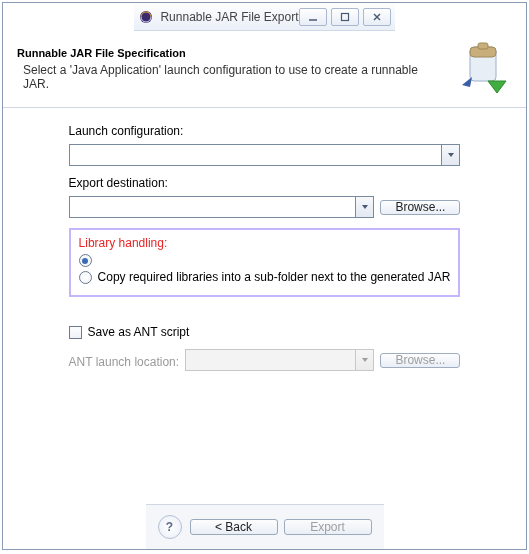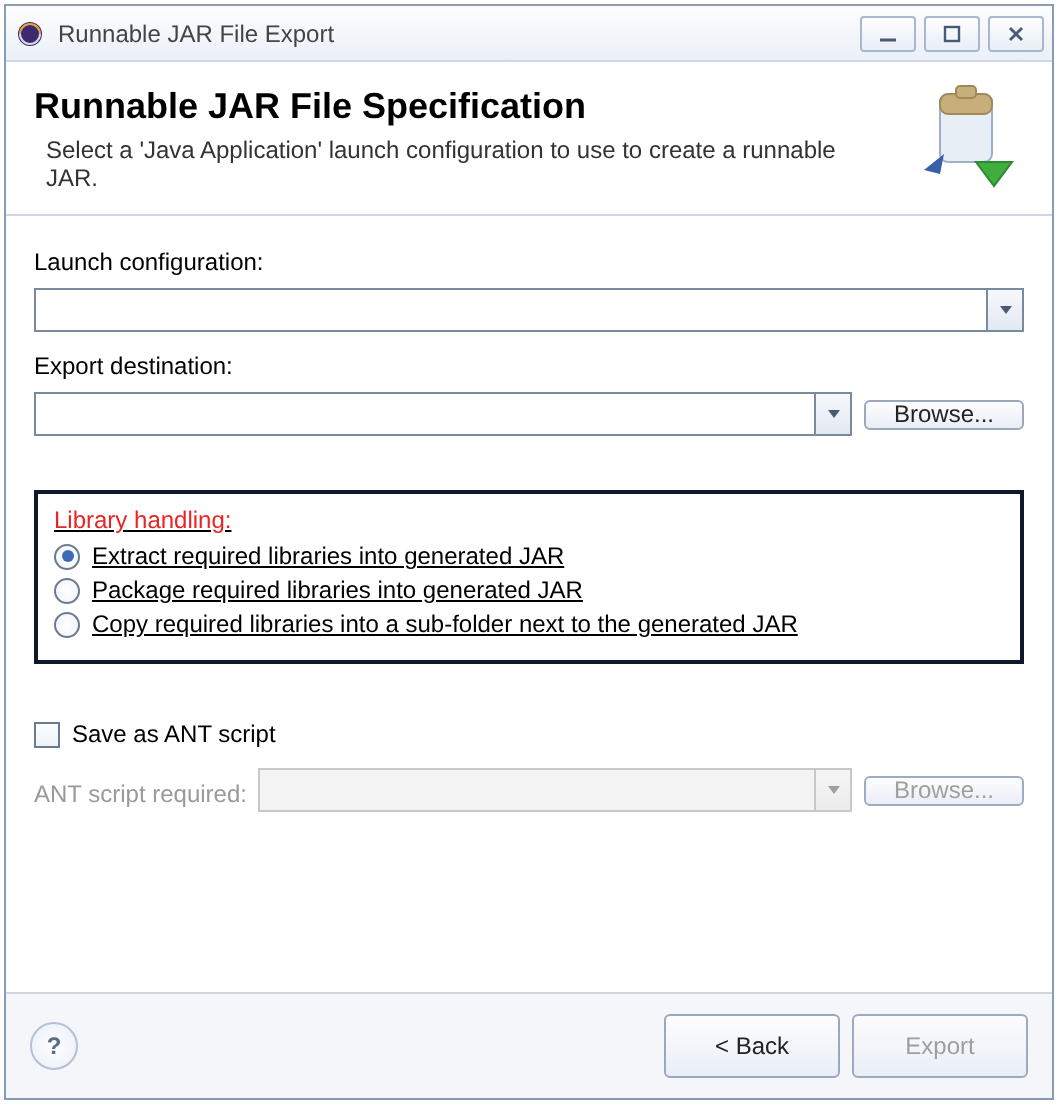--- a/index.html
+++ b/index.html
@@ -13,20 +13,21 @@
     width: 529px;
     height: 554px;
     overflow: hidden;
   }
   .window {
     border: 1px solid #8a9bb5;
     height: 548px;
     display: flex;
     flex-direction: column;
     background: #fff;
+    align-items: center;
   }
   .titlebar {
     height: 28px;
     background: linear-gradient(#fdfdfe, #eaf0f8);
     border-bottom: 1px solid #cfd8e6;
     display: flex;
     align-items: center;
     padding: 0 4px;
   }
   .titlebar .icon {
@@ -46,21 +47,21 @@
   }
   .banner {
     background: #fff;
     border-bottom: 1px solid #d0d7e2;
     padding: 10px 14px 10px 14px;
     display: flex;
     align-items: center;
     gap: 10px;
   }
   .banner-text { flex: 1; }
-  .banner-title { font-weight: bold; font-size: 18px; }
+  .banner-title { font-weight: bold; font-size: 11px; }
   .banner-desc { margin-top: 4px; color: #333; padding-left: 6px; }
   .banner-img { width: 56px; height: 56px; position: relative; }
   .content {
     flex: 1;
     padding: 12px 14px 8px 14px;
     display: flex;
     flex-direction: column;
     gap: 6px;
   }
   .label { margin-top: 4px; }
@@ -88,24 +89,23 @@
     height: 15px;
     border: 1px solid #9aa8bc;
     border-radius: 3px;
     background: linear-gradient(#fdfdfe,#e9eef6);
     display: flex; align-items: center; justify-content: center;
     padding: 0 10px;
     color: #222;
   }
   .btn.disabled { color: #9a9a9a; }
   .group {
-    border: 2px solid #0f172a;
+    border: 2px solid #c4b5fd;
     padding: 6px 8px 8px 8px;
-    margin-top: 21px;
-    text-decoration: underline;
+    margin-top: 4px;
   }
   .group-legend { color: #e92424; margin-bottom: 4px; }
   .radio-row {
     display: flex; align-items: center; gap: 6px;
     margin: 3px 0;
   }
   .radio {
     width: 13px; height: 13px;
     border: 1px solid #6a7a90;
     border-radius: 50%;
@@ -138,21 +138,21 @@
   }
   .help {
     width: 24px; height: 24px;
     border: 1px solid #b5c0d2;
     border-radius: 50%;
     background: radial-gradient(#fff,#e8eef7);
     display: flex; align-items: center; justify-content: center;
     color: #5a6b88; font-weight: bold;
   }
   .footer .btns { flex:1; display:flex; justify-content:flex-end; gap:6px; }
-  .footer .btn { min-width: 88px; height: 32px; }
+  .footer .btn { min-width: 88px; height: 16px; }
   svg { display: block; }
 </style>
 </head>
 <body>
 
 <div class="window">
 
   <div class="titlebar">
     <span class="icon">
       <svg viewBox="0 0 16 16" width="16" height="16">
@@ -222,39 +222,34 @@
       </div>
       <div class="btn">
         <span>Browse...</span>
       </div>
     </div>
 
     <div class="group">
       <div class="group-legend">Library handling:</div>
       <div class="radio-row">
         <span class="radio sel"></span>
-        <span>Extract required libraries into generated JAR</span>
-      </div>
-      <div class="radio-row">
-        <span class="radio"></span>
-        <span>Package required libraries into generated JAR</span>
       </div>
       <div class="radio-row">
         <span class="radio"></span>
         <span>Copy required libraries into a sub-folder next to the generated JAR</span>
       </div>
     </div>
 
     <div class="check-row">
       <span class="check"></span>
       <span>Save as ANT script</span>
     </div>
 
     <div class="ant-row">
-      <span class="label disabled">ANT script required:</span>
+      <span class="label disabled">ANT launch location:</span>
       <div class="combo disabled">
         <span style="flex:1;padding:0 4px;"></span>
         <div class="arrow">
           <svg width="8" height="8">
               <path d="M1 2 L4 6 L7 2 Z" fill="#9a9a9a"></path>
             </svg>
         </div>
       </div>
       <div class="btn disabled">
         <span>Browse...</span>

